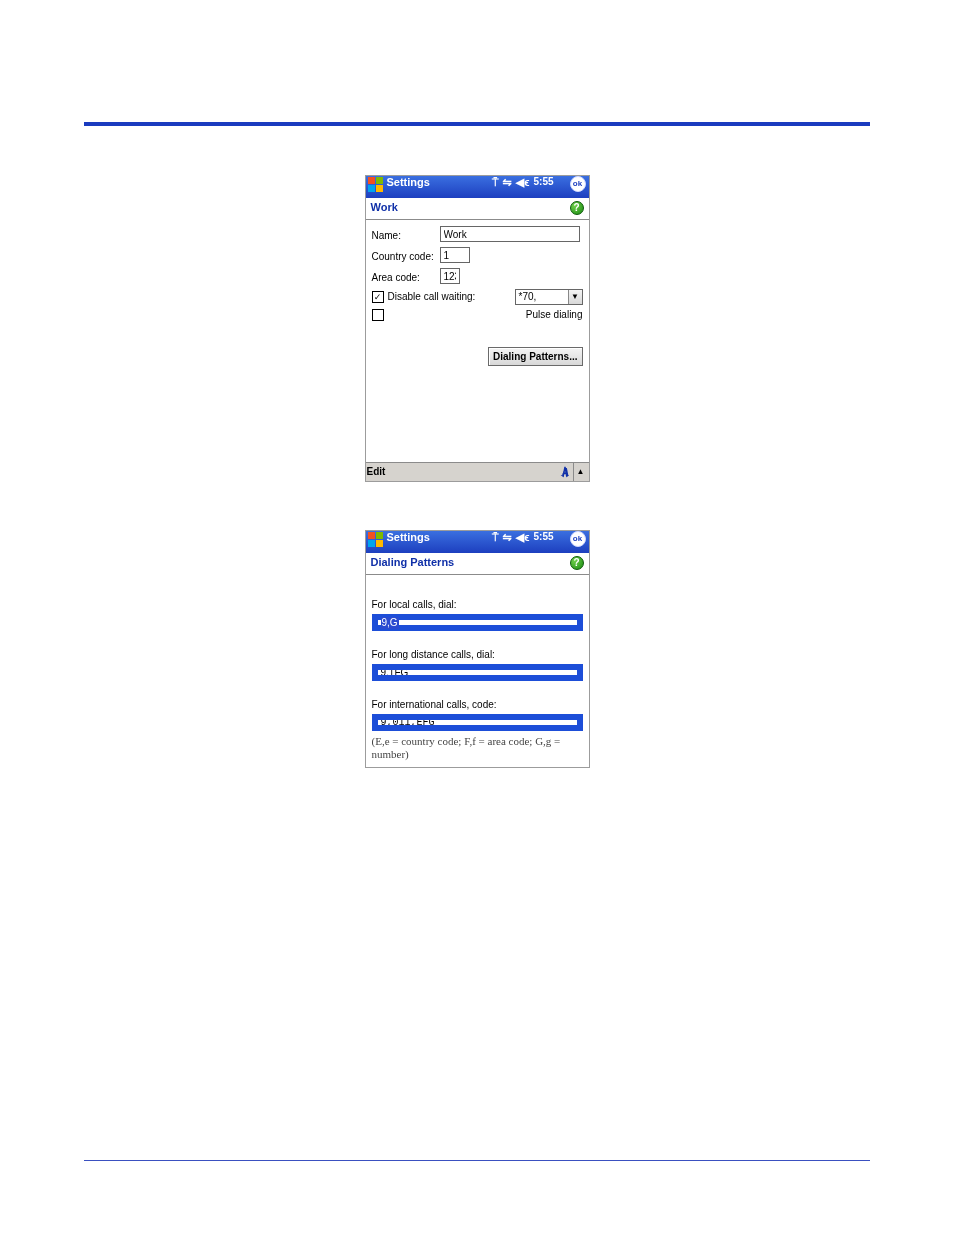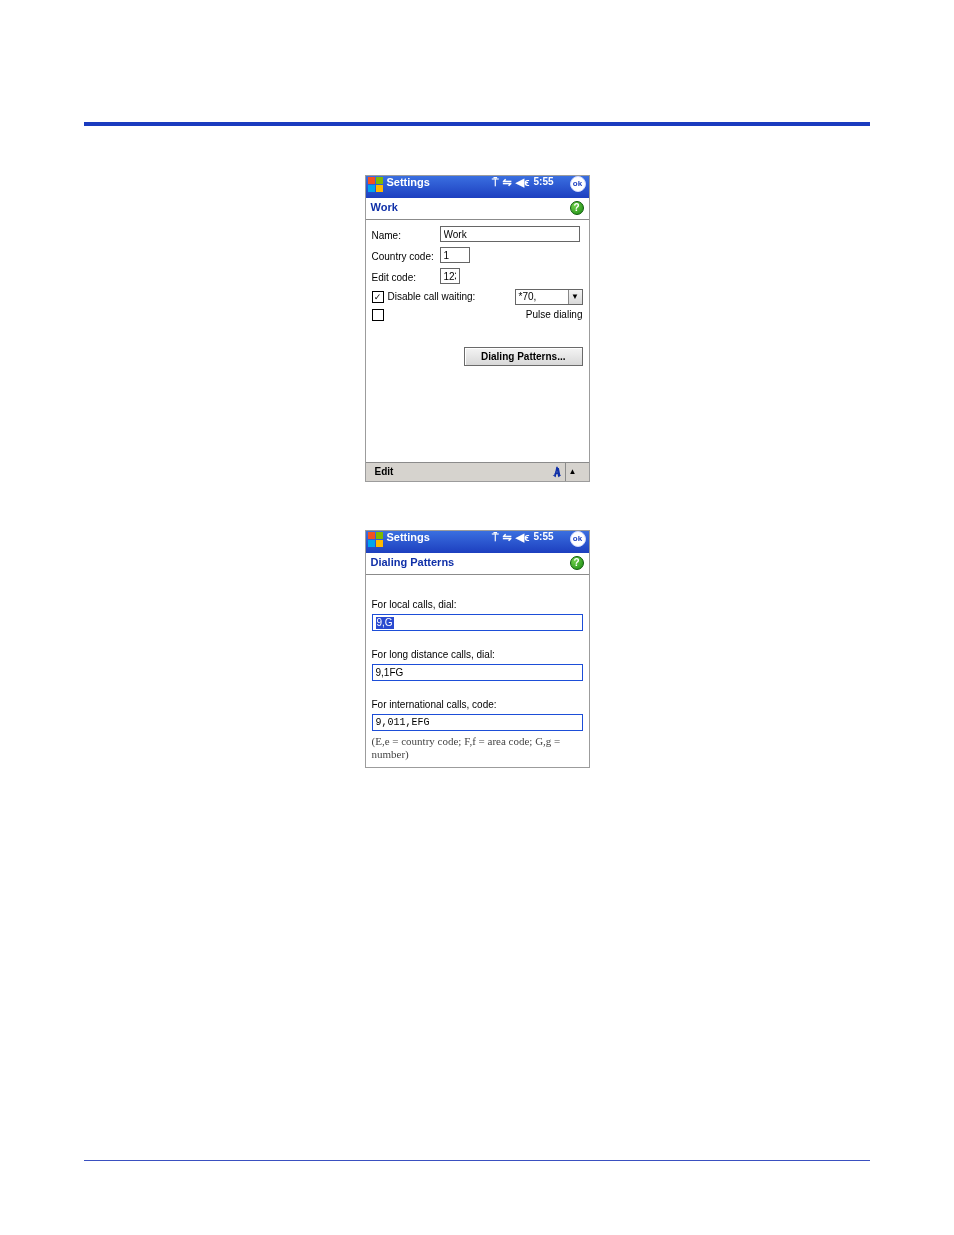--- a/index.html
+++ b/index.html
@@ -111,45 +111,45 @@
   .combo .combo-text { flex:1; padding:0 3px; font-size:10px; }
   .combo .combo-arrow {
     width:14px; height:100%; border-left:1px solid #888;
     display:flex; align-items:center; justify-content:center;
     background: linear-gradient(#f4f4f4,#d8d8d8);
     font-size:8px;
   }
   .dp-button-row { display:flex; justify-content:flex-end; margin-top:26px; }
   .dp-button {
     border:1px solid #6a6a6a; background:linear-gradient(#f4f4f4,#d8d8d8);
-    font-size:10px; font-weight:bold; padding:3px 16px;
+    font-size:10px; font-weight:bold; padding:3px 4px;
     box-shadow: inset 1px 1px 0 #fff;
   }
   .filler-1 { height: 92px; }
   .bottombar {
     height:19px; background:#d6d3ce;
     border-top:1px solid #8b8b8b;
     display:flex; align-items:center; font-size:10px;
-    padding:0 9px;
+    padding:0 1px;
   }
   .bottombar .menu-label { font-weight:bold; }
   .bottombar .spacer { flex:1; }
   .kb-icon {
     color:#1030a8; font-size:12px; padding:0 3px;
     display:flex; align-items:center;
   }
   .kb-arrow {
     border-left:1px solid #8b8b8b; height:100%;
     display:flex; align-items:center; padding:0 3px; font-size:8px;
   }
 
   .dp-content { padding:6px; background:#fff; }
   .dp-label { margin:18px 0 3px 0; }
   .dp-input {
-    width:100%; border:1px solid #1d4ed8; height:17px;
+    width:100%; border:6px solid #1d4ed8; height:17px;
     padding:0 3px; font-family:inherit; font-size:10px; background:#fff;
     display:flex; align-items:center;
   }
   .dp-input .sel {
     background:#2a4ad0; color:#fff; padding:0 1px;
   }
   .legend { font-size:11px; color:#444; margin-top:4px;font-family:Liberation Serif, serif; }
   .dev2 { height: auto; }
 </style>
 </head>
@@ -186,21 +186,21 @@
     <div class="content">
       <div class="row">
         <label class="field-label">Name:</label>
         <input class="text-input w-wide" value="Work" style="">
       </div>
       <div class="row">
         <label class="field-label">Country code:</label>
         <input class="text-input w-small" value="1" style="">
       </div>
       <div class="row">
-        <label class="field-label">Edit code:</label>
+        <label class="field-label">Area code:</label>
         <input class="text-input w-med" value="123" style="">
       </div>
       <div class="chk-row">
         <div class="chkbox checked"></div>
         <span>Disable call waiting:</span>
         <div class="combo">
           <span class="combo-text">*70,</span>
           <span class="combo-arrow">▼</span>
         </div>
       </div>

